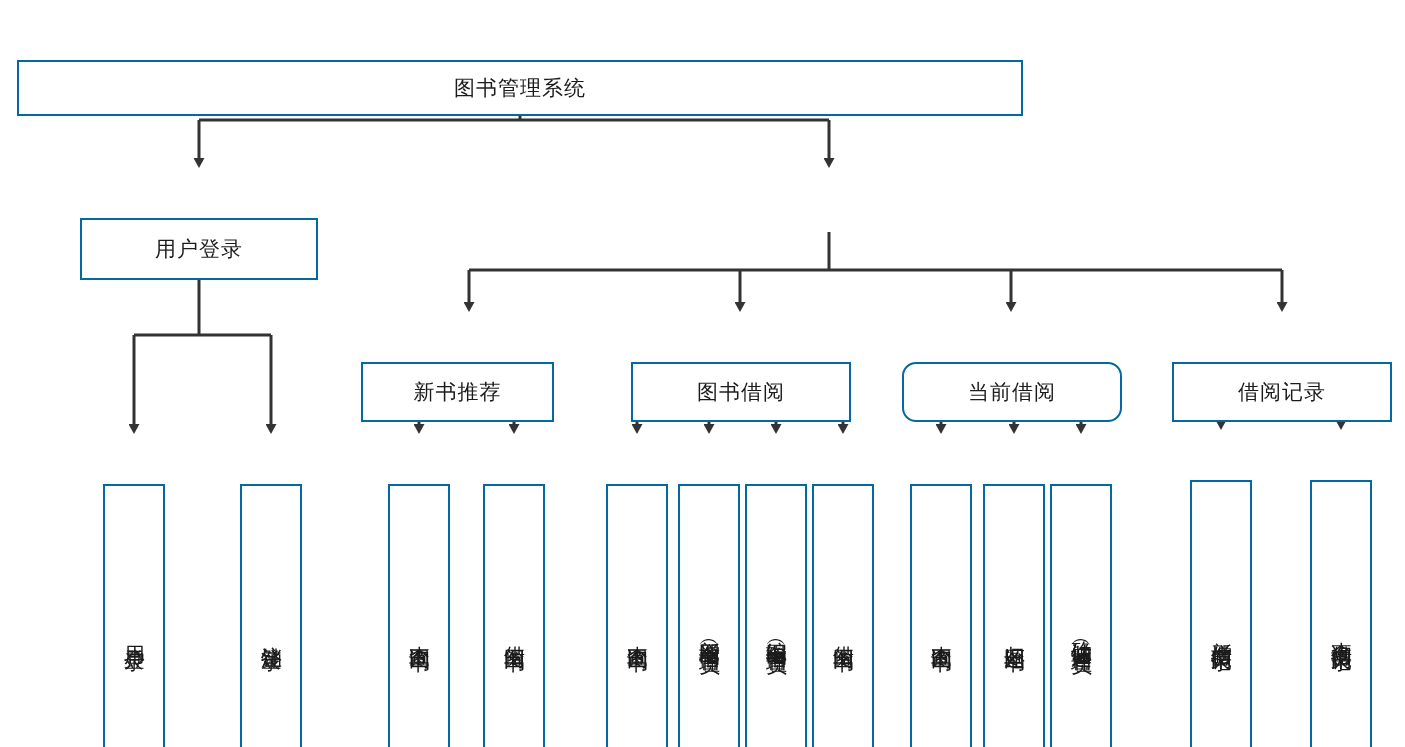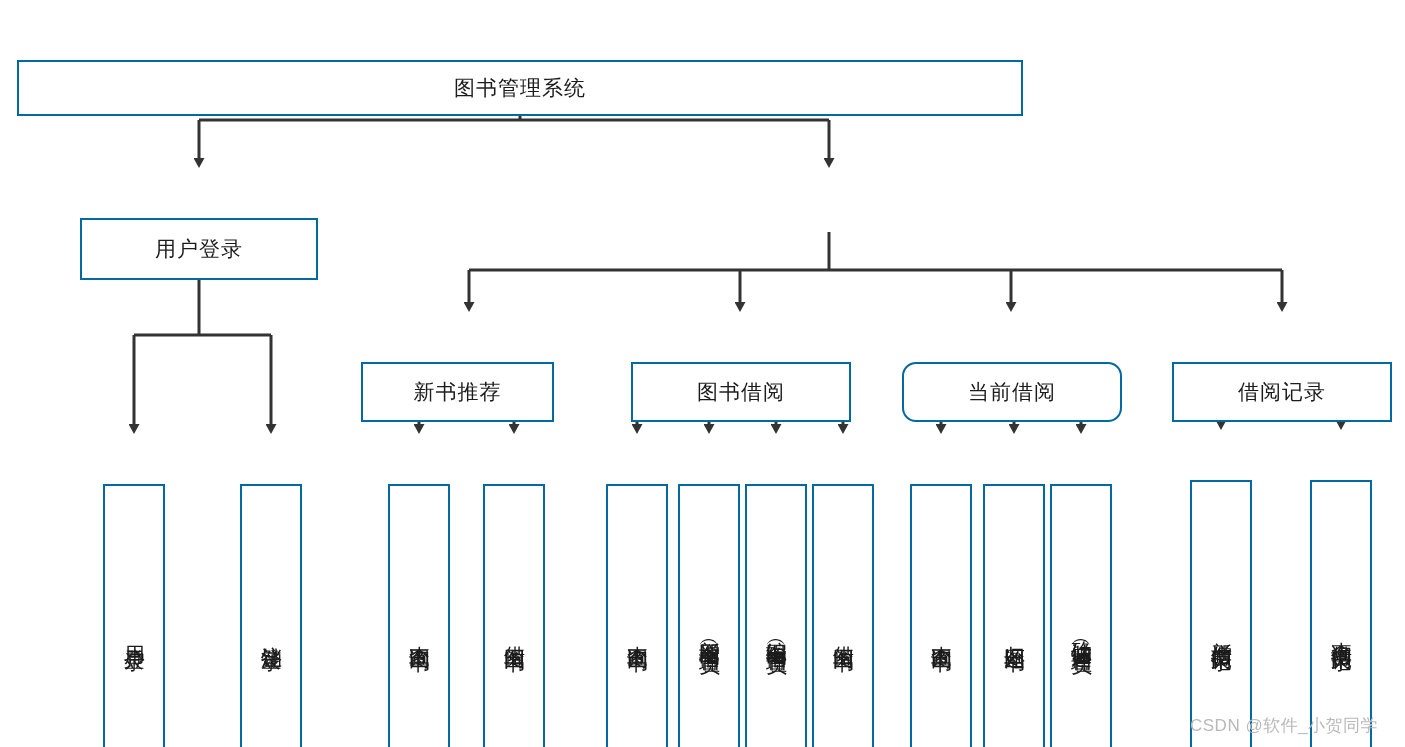--- a/index.html
+++ b/index.html
@@ -171,14 +171,13 @@
   <div class="node v" style="left: 1050px; top: 436px; width: 62px; height: 298px;">
       <span class="vtext">确认归还（管理员）</span>
     </div>
   <div class="node v" style="left: 1190px; top: 432px; width: 62px; height: 302px;">
       <span class="vtext">新增借阅记录</span>
     </div>
   <div class="node v" style="left: 1310px; top: 432px; width: 62px; height: 302px;">
       <span class="vtext">查询借阅记录</span>
     </div>
 
-  <div class="watermark" style="left: 1190px; top: 714px;">CSDN @软件_小贺同学</div>
 </div>
 
 </body></html>

